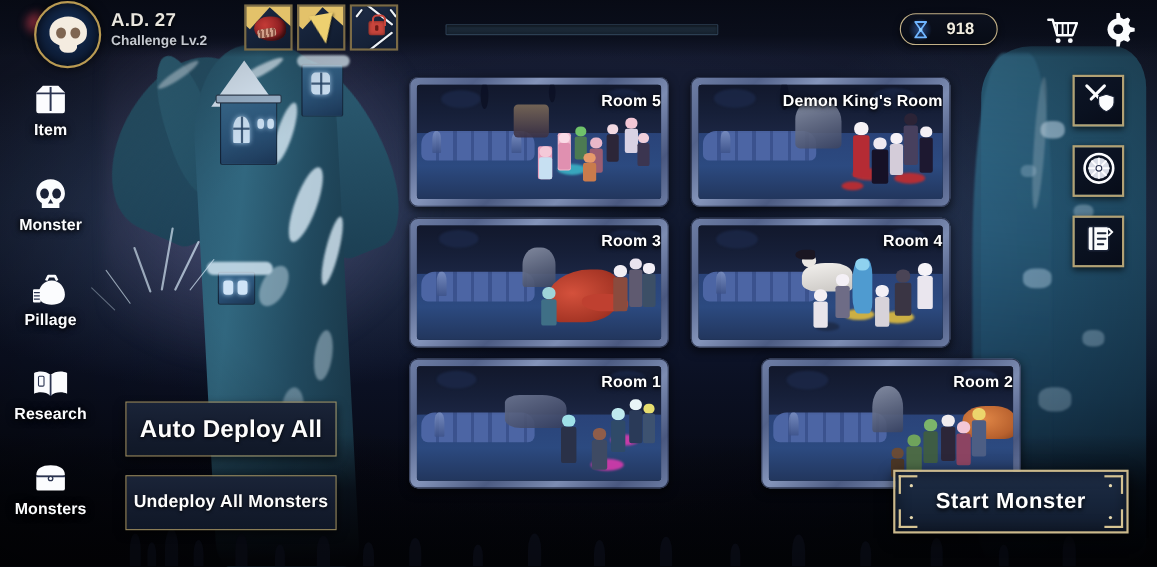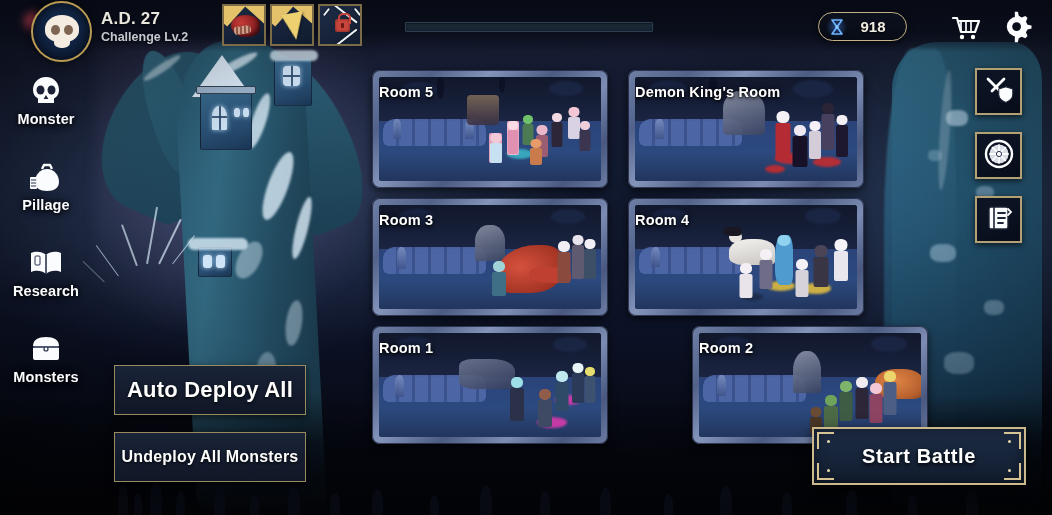--- a/index.html
+++ b/index.html
@@ -202,21 +202,21 @@
   .cave-blob{ position:absolute; background:rgba(28,40,72,.8); border-radius:50%; filter:blur(1px); }
   .rockrow{ position:absolute; left:2%; top:40%; width:46%; height:26%;
     background:repeating-linear-gradient(90deg,#4f68a8 0 13px, #3d5490 13px 16px);
     border-radius:12px 12px 6px 6px; opacity:.92; filter:blur(.3px); }
   .stalag{ position:absolute; background:linear-gradient(180deg,#7f93c4,#3d5288); border-radius:40% 40% 6% 6%; opacity:.8;}
   .floor{ position:absolute; left:0; right:0; top:42%; bottom:0;
     background:linear-gradient(180deg,#2a4379 0%,#2c4a80 50%,#22365d 100%); }
   .statue{ position:absolute; background:linear-gradient(160deg,#6b7694,#3a4463); border-radius:48% 48% 12% 12%; opacity:.9; }
 
   .room-title{
-    position:absolute; left:0; right:0; top:7px; text-align:left;
+    position:absolute; left:0; right:0; top:7px; text-align:right;
     color:#ffffff; font-size:14.5px; font-weight:700; letter-spacing:.2px;
     text-shadow:0 1px 3px rgba(0,0,0,1), 0 0 6px rgba(0,0,0,.9);
     z-index:4; pointer-events:none;
   }
 
   .mob{ position:absolute; border-radius:2px; }
   .mob .head{ position:absolute; left:50%; transform:translateX(-50%); top:0; border-radius:45%; }
   .mob .body{ position:absolute; left:50%; transform:translateX(-50%); border-radius:2px; }
   .circle-mark{ position:absolute; border-radius:50%; filter:blur(1px); opacity:.85; }
 
@@ -409,20 +409,31 @@
           <path d="M17 3.5 l3.2 0 0.9 4.1 3 1.7 3.9-1.6 2.2 2.2 -1.6 3.9 1.7 3 4.1 0.9 0 3.2 -4.1 0.9 -1.7 3 1.6 3.9 -2.2 2.2 -3.9-1.6 -3 1.7 -0.9 4.1 -3.2 0" transform="translate(-1.5,-1.5) scale(0.96)"></path>
         </g>
         <circle cx="16.6" cy="16.6" r="9.8" fill="#fbfcfe"></circle>
         <circle cx="16.6" cy="16.6" r="4.4" fill="#0a0e1a"></circle>
       </svg>
     </div>
   </div>
 
   <div class="sidebar">
 
+    <div class="side-item">
+      <div class="side-icon">
+        <svg width="34" height="30" viewBox="0 0 34 30">
+          <path d="M4 8 h26 v17 a2 2 0 0 1 -2 2 H6 a2 2 0 0 1 -2 -2 Z" fill="#fbfcfe"></path>
+          <path d="M4 8 L10 2 h14 l6 6" fill="#fbfcfe"></path>
+          <path d="M17 3 v22" stroke="#2a3350" stroke-width="1.8"></path>
+          <path d="M4 9 h26" stroke="#2a3350" stroke-width="1.5"></path>
+        </svg>
+      </div>
+      <div class="side-label">Item</div>
+    </div>
 
     <div class="side-item">
       <div class="side-icon">
         <svg width="32" height="32" viewBox="0 0 32 32">
           <path d="M16 2 C8 2 3 8 3 15 c0 4 2 7 5 8.5 V28 h16 v-4.5 c3 -1.5 5 -4.5 5 -8.5 C29 8 24 2 16 2 Z" fill="#fbfcfe"></path>
           <ellipse cx="10.5" cy="15" rx="4" ry="4.6" fill="#1b2238"></ellipse>
           <ellipse cx="21.5" cy="15" rx="4" ry="4.6" fill="#1b2238"></ellipse>
           <path d="M16 20 l-2.4 4 h4.8 Z" fill="#1b2238"></path>
         </svg>
       </div>
@@ -746,16 +757,16 @@
 
   <div id="start-battle-button">
     <div class="orn tl"></div>
       <div class="orn tr"></div>
       <div class="orn bl"></div>
       <div class="orn br"></div>
     <div class="dot" style="left:13px;top:11px;"></div>
     <div class="dot" style="right:13px;top:11px;"></div>
     <div class="dot" style="left:13px;bottom:11px;"></div>
     <div class="dot" style="right:13px;bottom:11px;"></div>
-    <div class="sb-label">Start Battle</div>
+    <div class="sb-label">Start Monster</div>
   </div>
 
 </div>
 
 </body></html>

